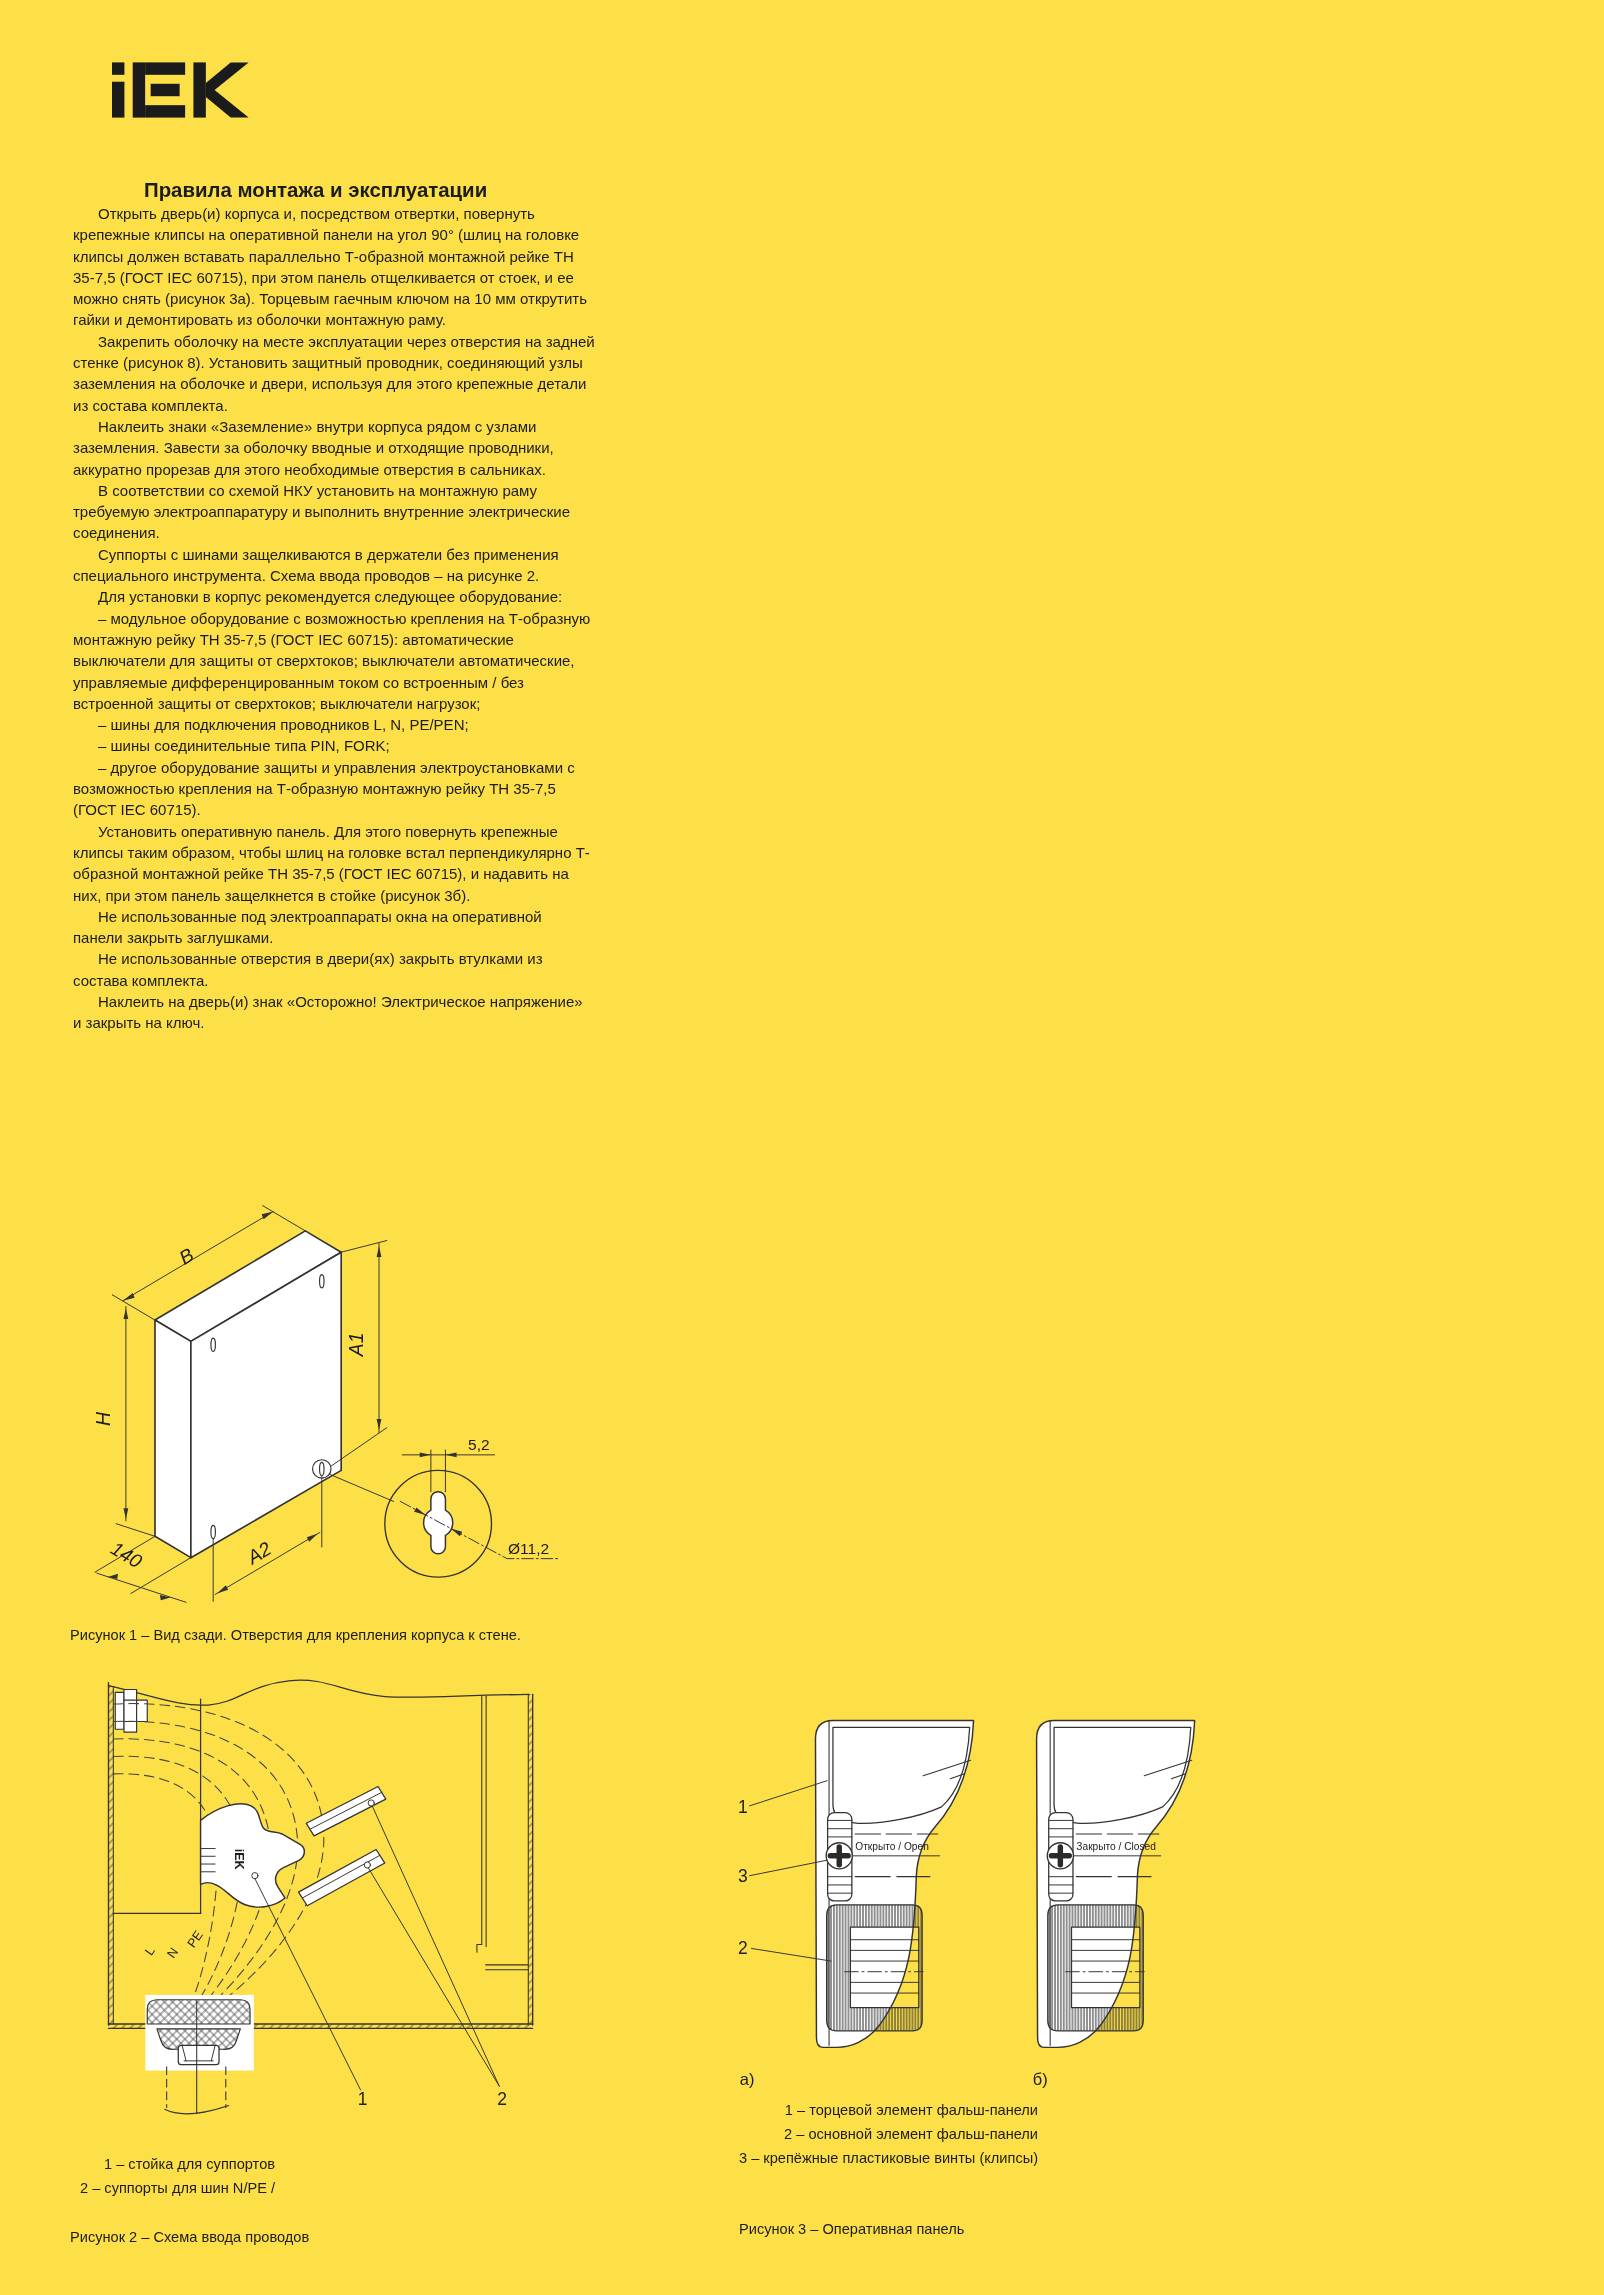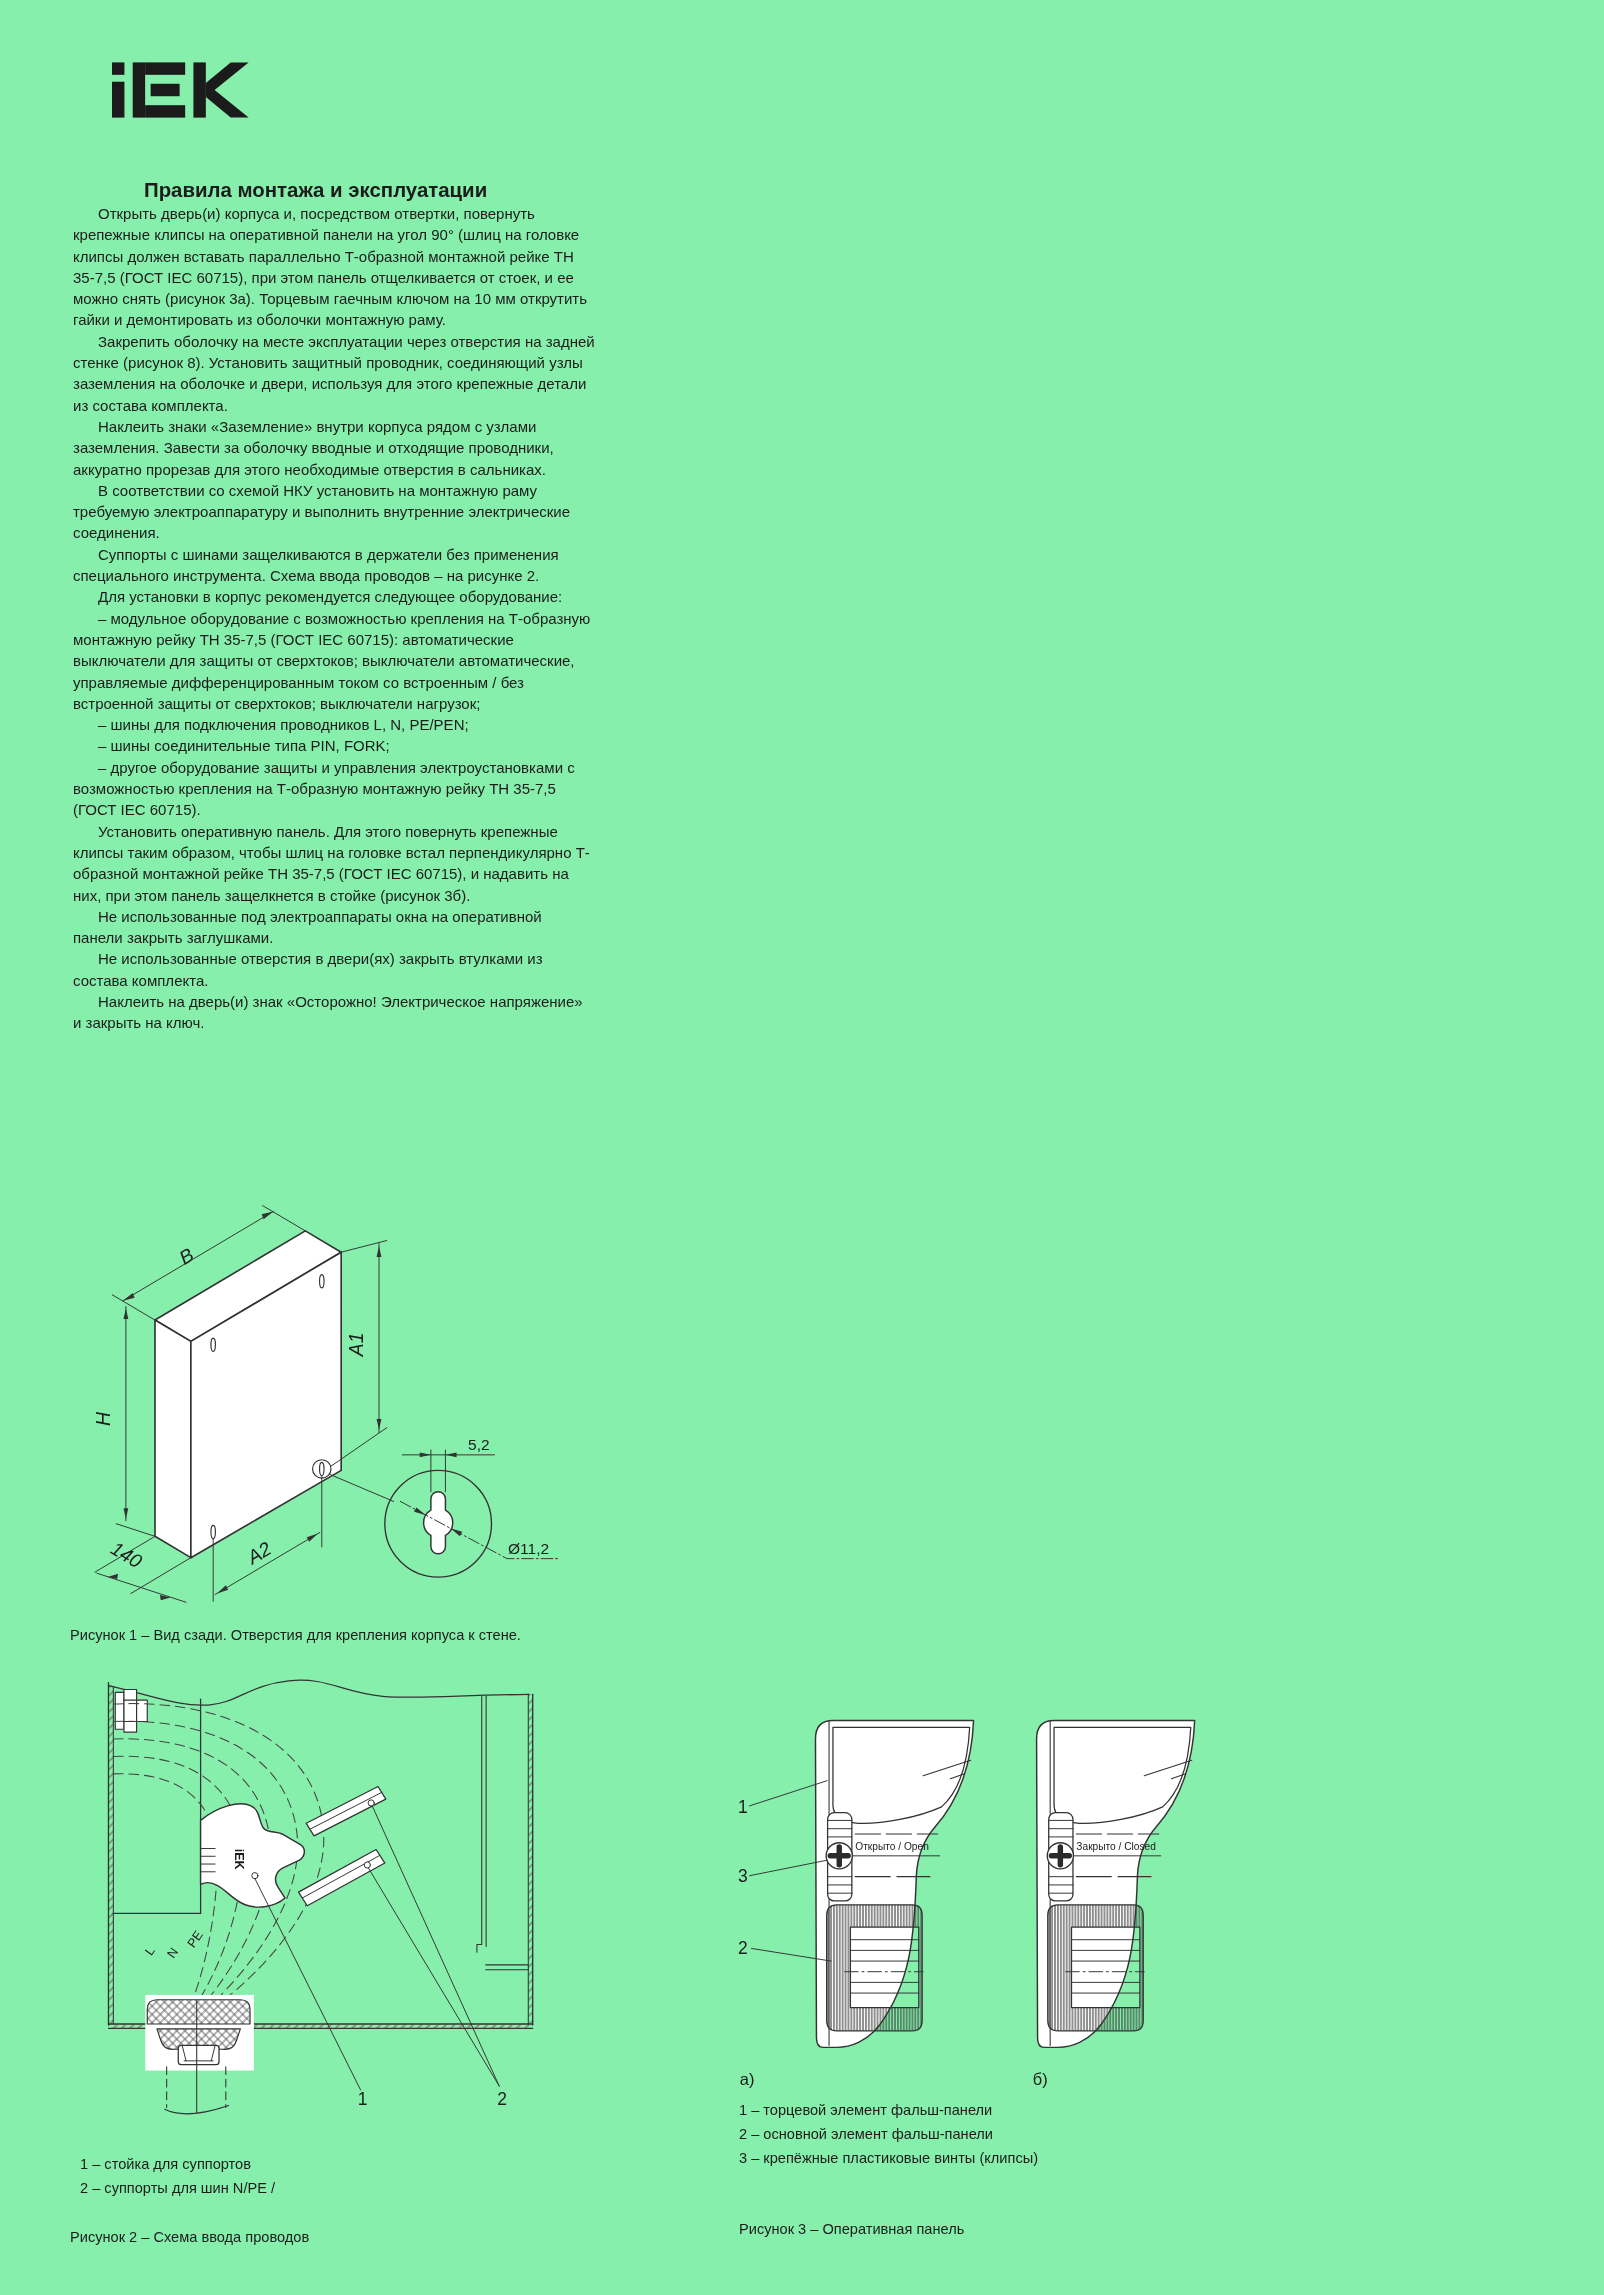--- a/index.html
+++ b/index.html
@@ -1,23 +1,23 @@
 <!DOCTYPE html>
 <html><head>
 <meta charset="utf-8">
 <style>
   html,body{margin:0;padding:0;background:#e8e8e8;}
-  .page{position:relative;width:1605px;height:2296px;background:#86efac;
+  .page{position:relative;width:1605px;height:2296px;background:#fde047;
         font-family:"Liberation Sans",sans-serif;color:#1c1c1c;overflow:hidden;}
   .doc-title{position:absolute;left:144px;top:179px;font-size:20.4px;font-weight:bold;}
   .body-text{position:absolute;left:73px;top:203px;width:522px;font-size:15px;line-height:21.3px;}
   .body-text p{margin:0;text-indent:25px;}
   .caption{position:absolute;font-size:14.6px;line-height:19.4px;}
   .legend{position:absolute;font-size:14.6px;line-height:24px;}
-  .legend p{margin:0;}
+  .legend p{margin:0;text-align:right;}
   svg{position:absolute;overflow:visible;}
   svg text{font-family:"Liberation Sans",sans-serif;fill:#1c1c1c;}
   .dim-label{font-style:italic;font-size:20px;}
   .small-dim{font-size:16px;}
   .callout{font-size:18px;}
   .sub-label{font-size:17px;}
 </style>
 </head>
 <body>
 

